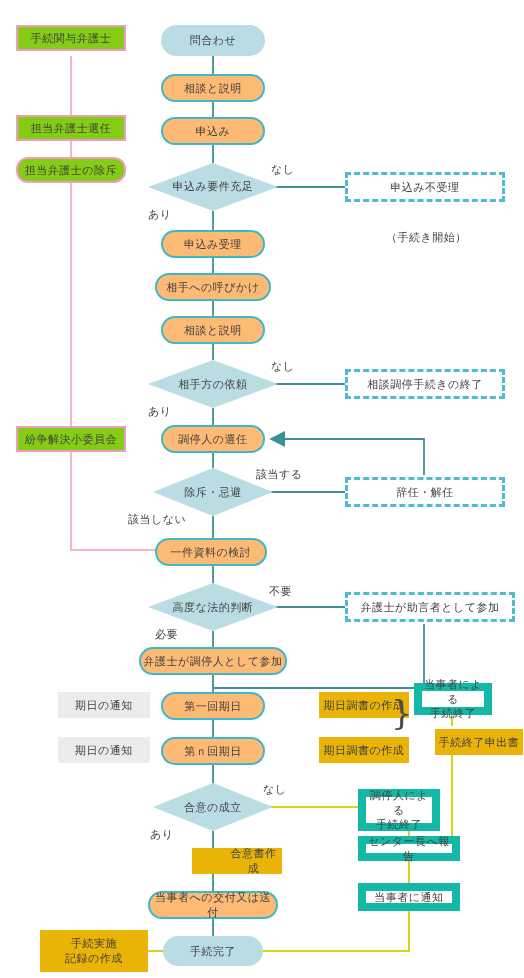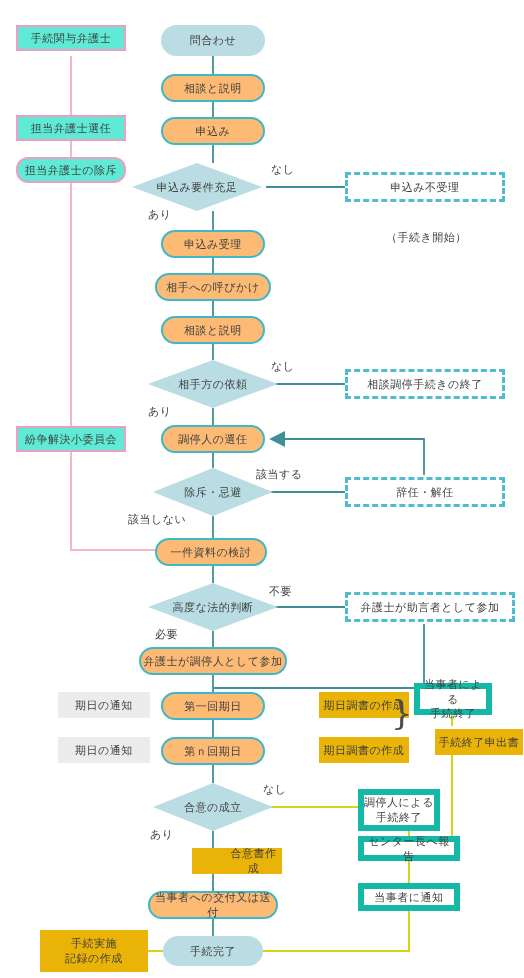--- a/index.html
+++ b/index.html
@@ -61,36 +61,36 @@
     clip-path:polygon(50% 0%, 100% 50%, 50% 100%, 0% 50%);
     z-index:1;
   }
   
   .dashed-box{
     background:#ffffff;
     border:3px dashed #4fbdd0;
   }
   
   .pink-box{
-    background:#5eead4;
+    background:#84cc16;
     border:2px solid #ef9dc3;
   }
   
   .grey-box{
     background:#ececec;
   }
   
   .tan-box{
     background:#eab308;
     margin-left:24px;
   }
   
   .yellow-box{
     background:#ffffff;
-    border:6px solid #14b8a6;
+    border:8px solid #14b8a6;
   }
   .edge-label{
     position:absolute;
     font-size:11px;
     color:#3f3f3f;
     letter-spacing:0.5px;
     white-space:nowrap;
   }
   .note{
     position:absolute;
@@ -210,21 +210,21 @@
   </div>
 
   <div class="node pill-out" style="left:161px;top:74px;width:104px;height:28px;">
     <span>相談と説明</span>
   </div>
 
   <div class="node pill-out" style="left:161px;top:117px;width:104px;height:28px;">
     <span>申込み</span>
   </div>
 
-  <div class="node diamond" style="left:132px;top:163px;width:130px;height:48px;">
+  <div class="node diamond" style="left:148px;top:163px;width:130px;height:48px;font-family:Liberation Mono, monospace;">
     <span class="dshape"></span>
     <span class="dlabel">申込み要件充足</span>
   </div>
 
   <div class="node pill-out" style="left:161px;top:230px;width:104px;height:28px;">
     <span>申込み受理</span>
   </div>
 
   <div class="node pill-out" style="left:155px;top:273px;width:116px;height:28px;">
     <span>相手への呼びかけ</span>

